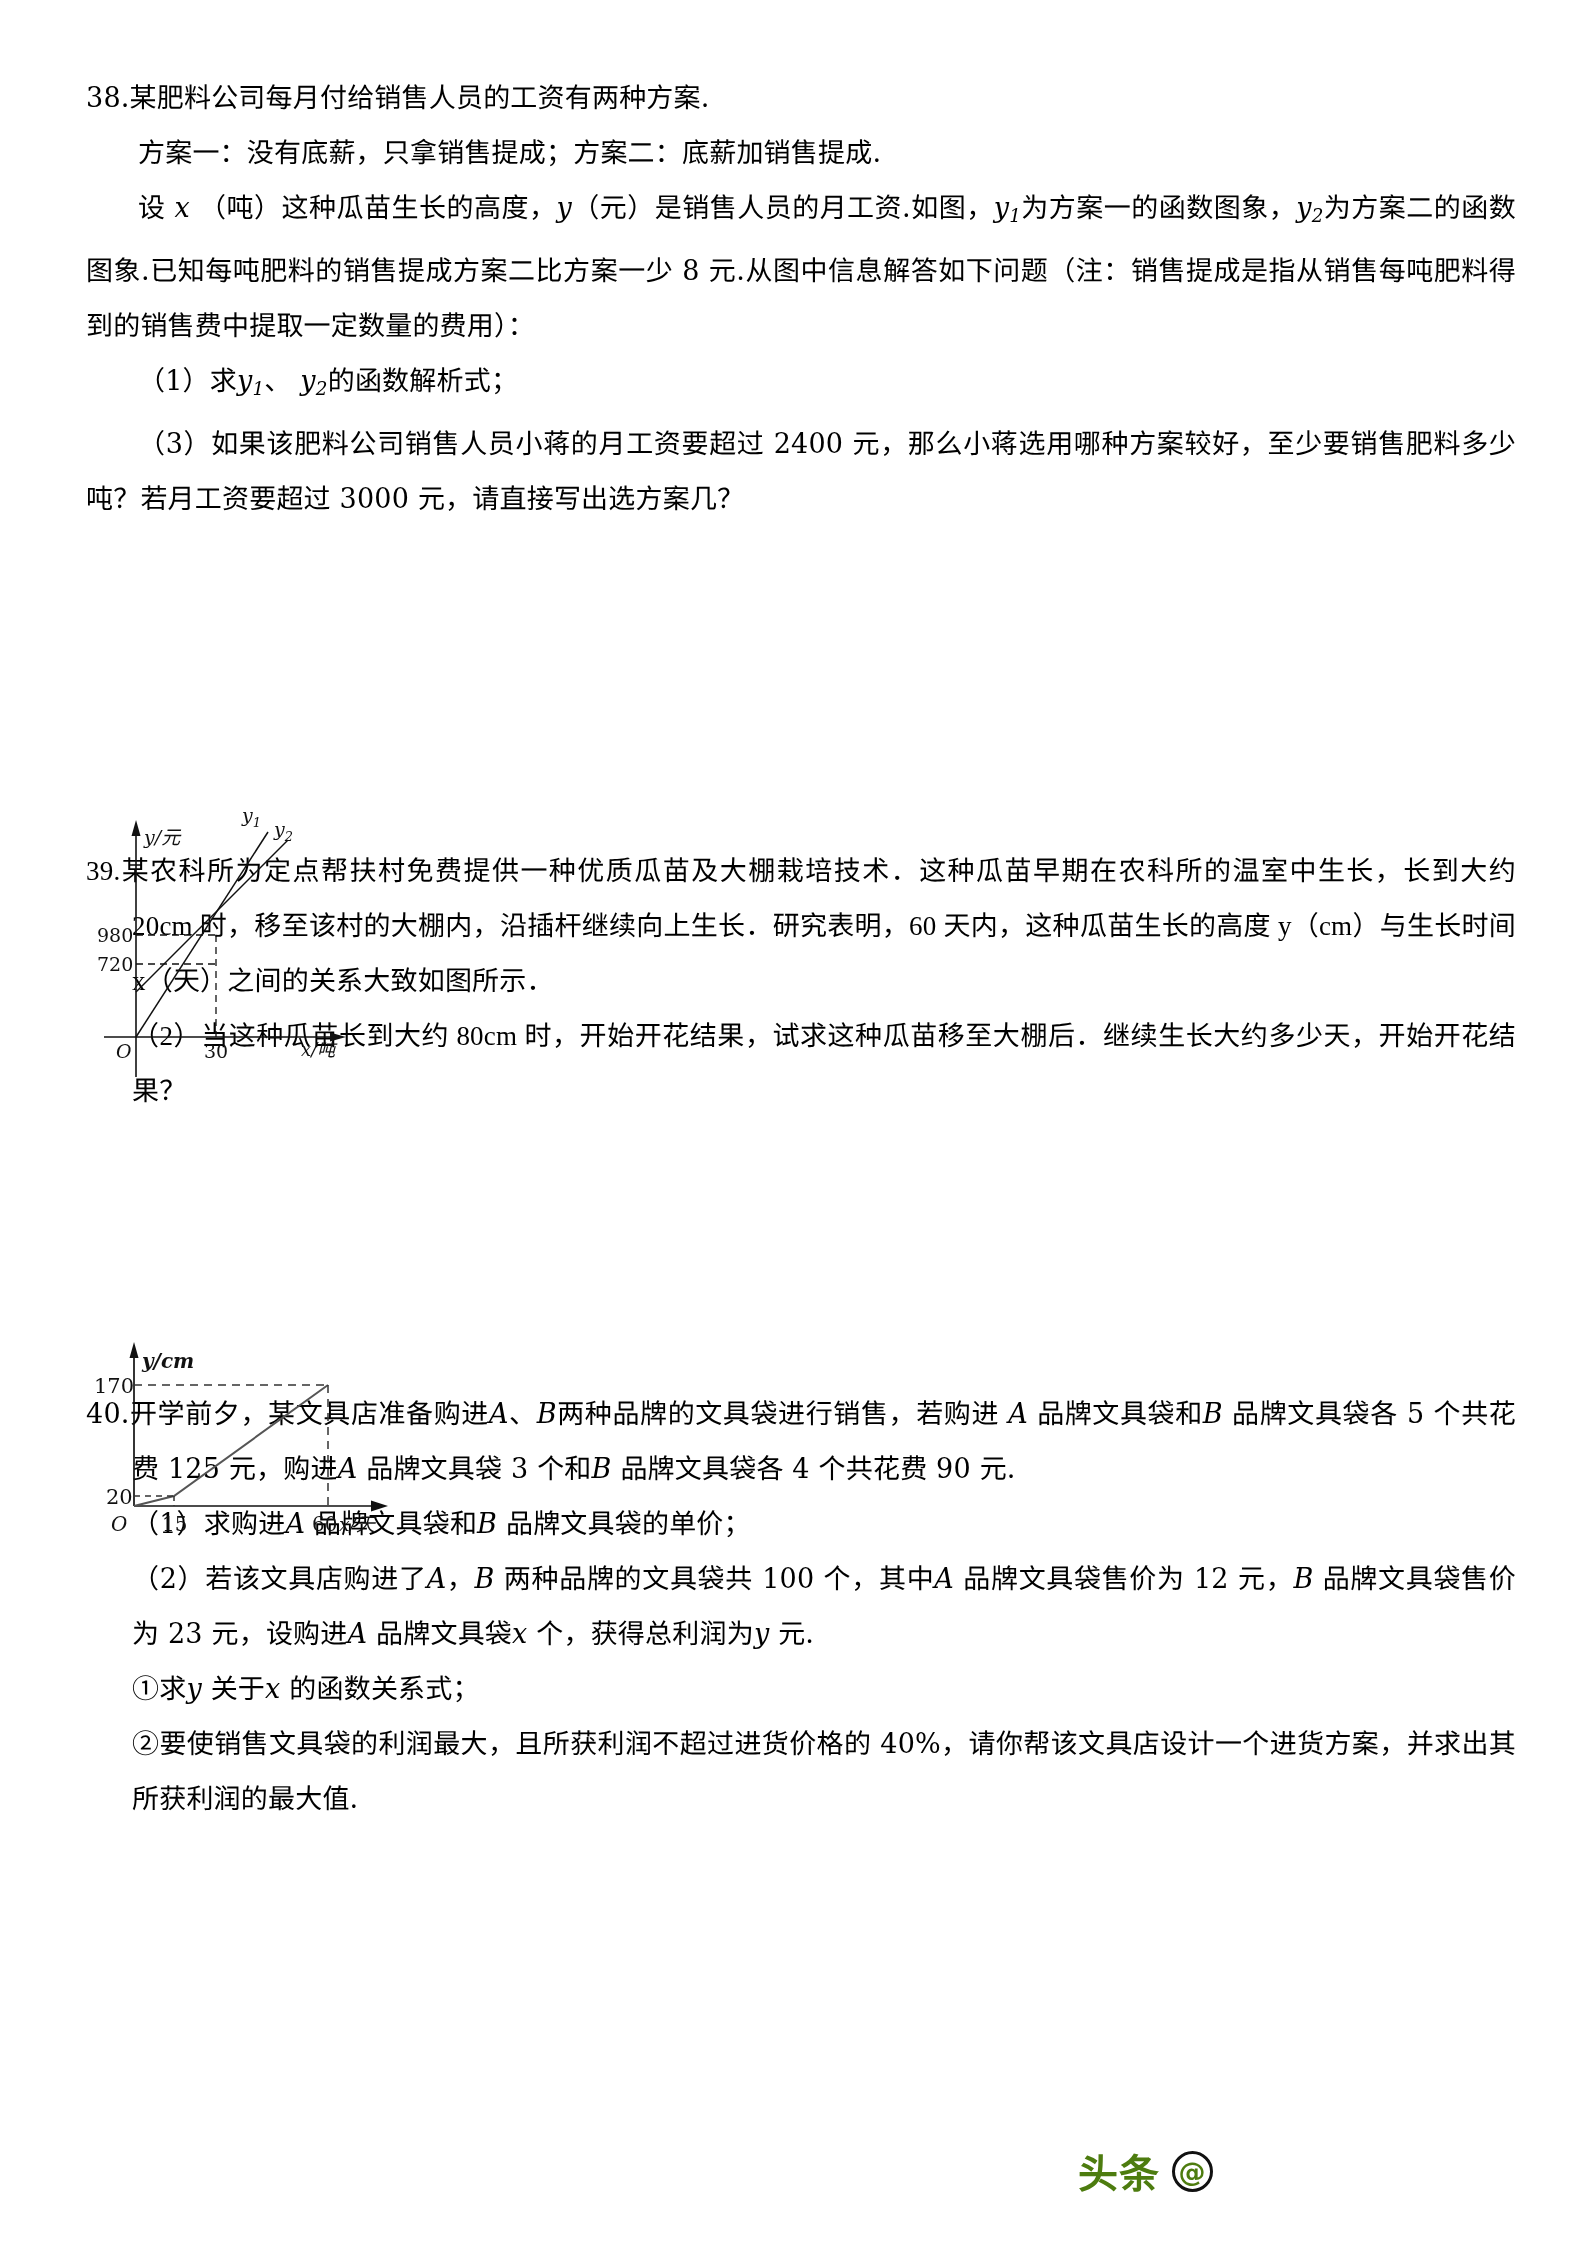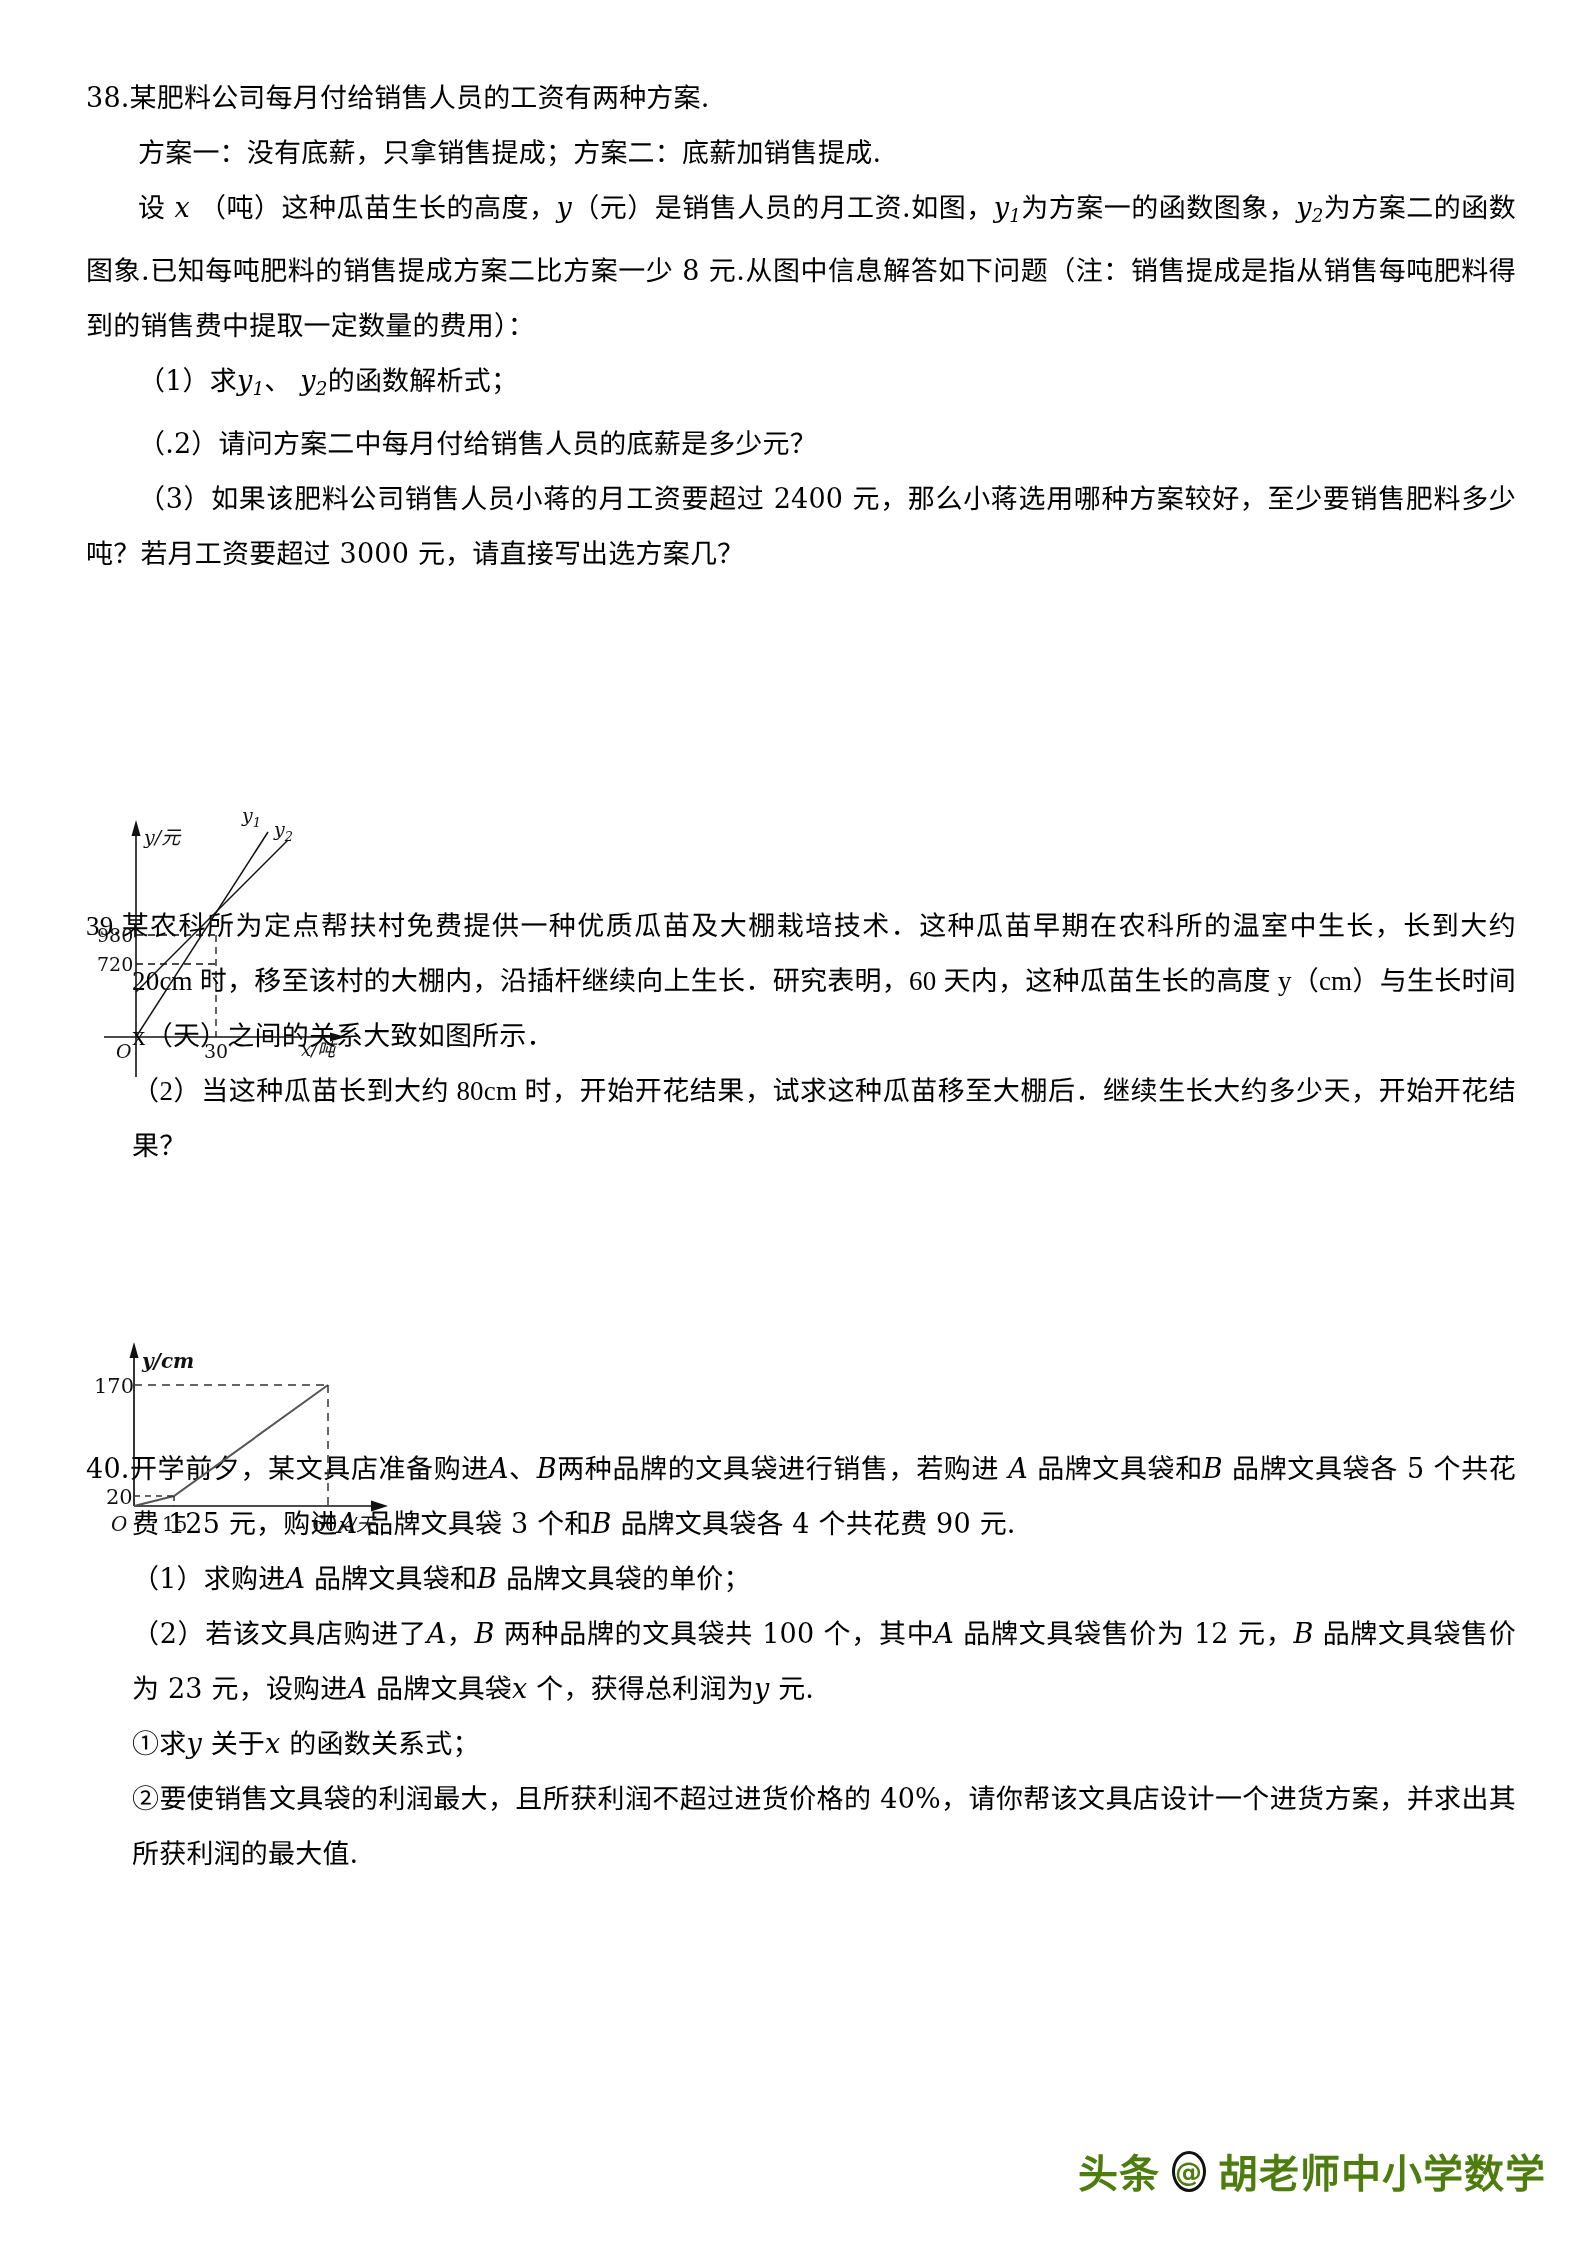--- a/index.html
+++ b/index.html
@@ -106,21 +106,20 @@
     <div>
 
       <p class="qline q-start"><span>38.</span><span>某肥料公司每月付给销售人员的工资有两种方案.</span></p>
 
       <p class="qline indent1">方案一：没有底薪，只拿销售提成；方案二：底薪加销售提成.</p>
 
       <p class="qline indent1"><span>设</span> <span class="var">x</span> <span>（吨）这种瓜苗生长的高度，</span><span class="var">y</span><span>（元）是销售人员的月工资.如图，</span><span class="var">y</span><span class="sub">1</span><span>为方案一的函数图象，</span><span class="var">y</span><span class="sub">2</span><span>为方案二的函数图象.已知每吨肥料的销售提成方案二比方案一少 8 元.从图中信息解答如下问题（注：销售提成是指从销售每吨肥料得到的销售费中提取一定数量的费用）：</span></p>
 
       <p class="qline indent1"><span>（1）求</span><span class="var">y</span><span class="sub">1</span><span>、</span> <span class="var">y</span><span class="sub">2</span><span>的函数解析式；</span></p>
 
-      <p class="qline indent1">（.2）请问方案二中每月付给销售人员的底薪是多少元？</p>
 
       <p class="qline indent1">（3）如果该肥料公司销售人员小蒋的月工资要超过 2400 元，那么小蒋选用哪种方案较好，至少要销售肥料多少吨？若月工资要超过 3000 元，请直接写出选方案几？</p>
     </div>
 
     <div class="fig1">
       <svg width="400" height="300" viewBox="0 0 400 300">
 
         <line x1="40" y1="285" x2="40" y2="40" stroke="#111" stroke-width="1.6"></line>
         <polygon points="40,28 35.5,44 44.5,44" fill="#111"></polygon>
 
@@ -191,15 +190,14 @@
       <p class="qline hang-39-sub"><span>①求</span><span class="var">y</span> <span>关于</span><span class="var">x</span> <span>的函数关系式；</span></p>
 
       <p class="qline hang-39-sub">②要使销售文具袋的利润最大，且所获利润不超过进货价格的 40%，请你帮该文具店设计一个进货方案，并求出其所获利润的最大值.</p>
     </div>
 
   </div>
 
   <div class="watermark">
     <span>头条</span>
     <span class="wm-at">@</span>
-    <span>胡老师中小学数学</span>
   </div>
 </div>
 
 </body></html>

